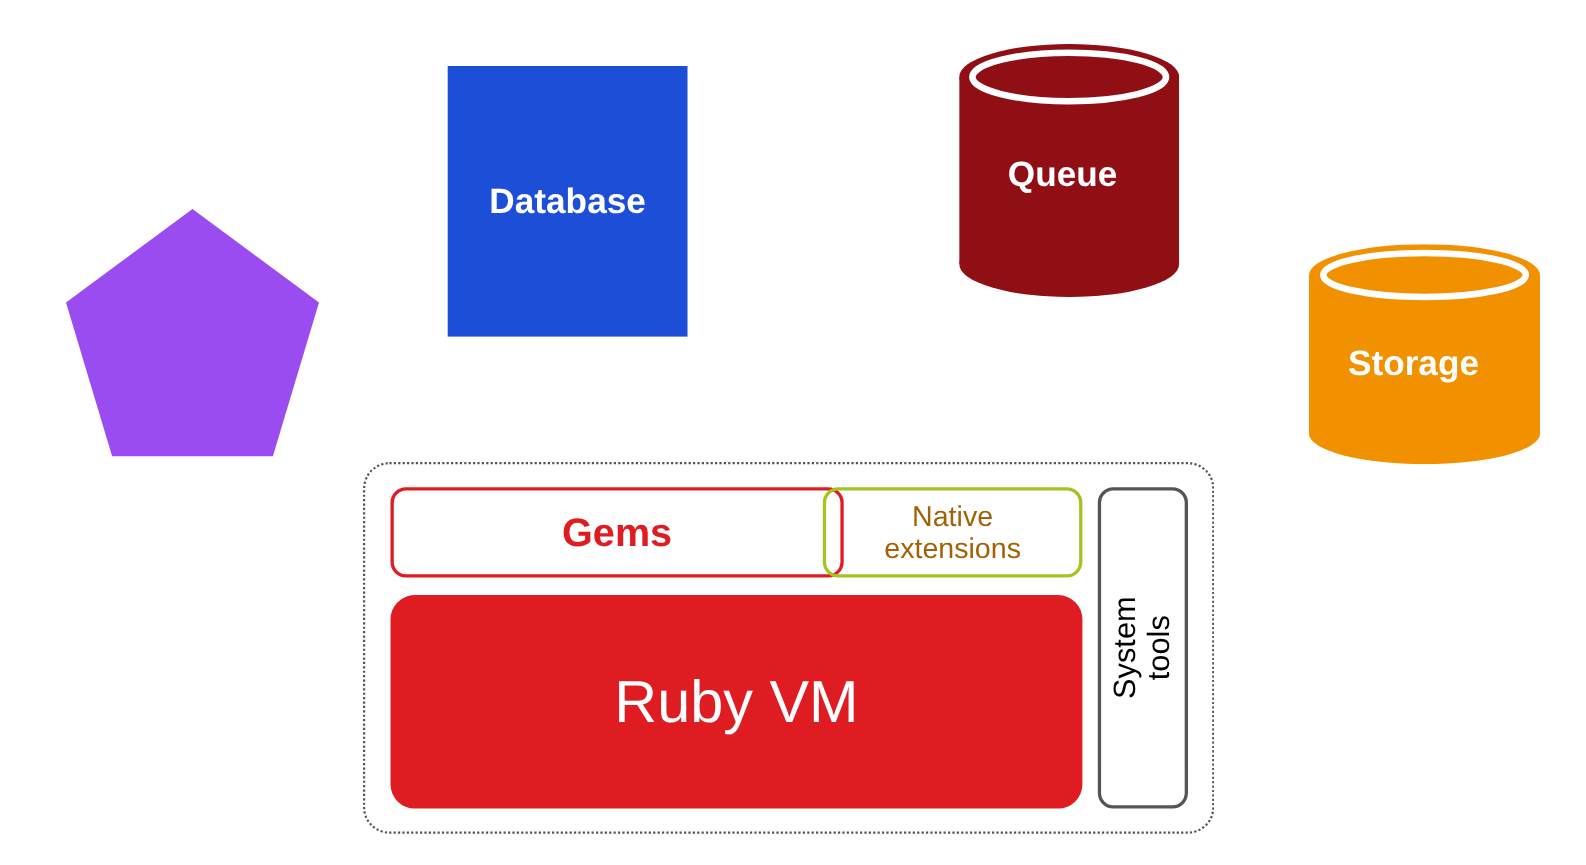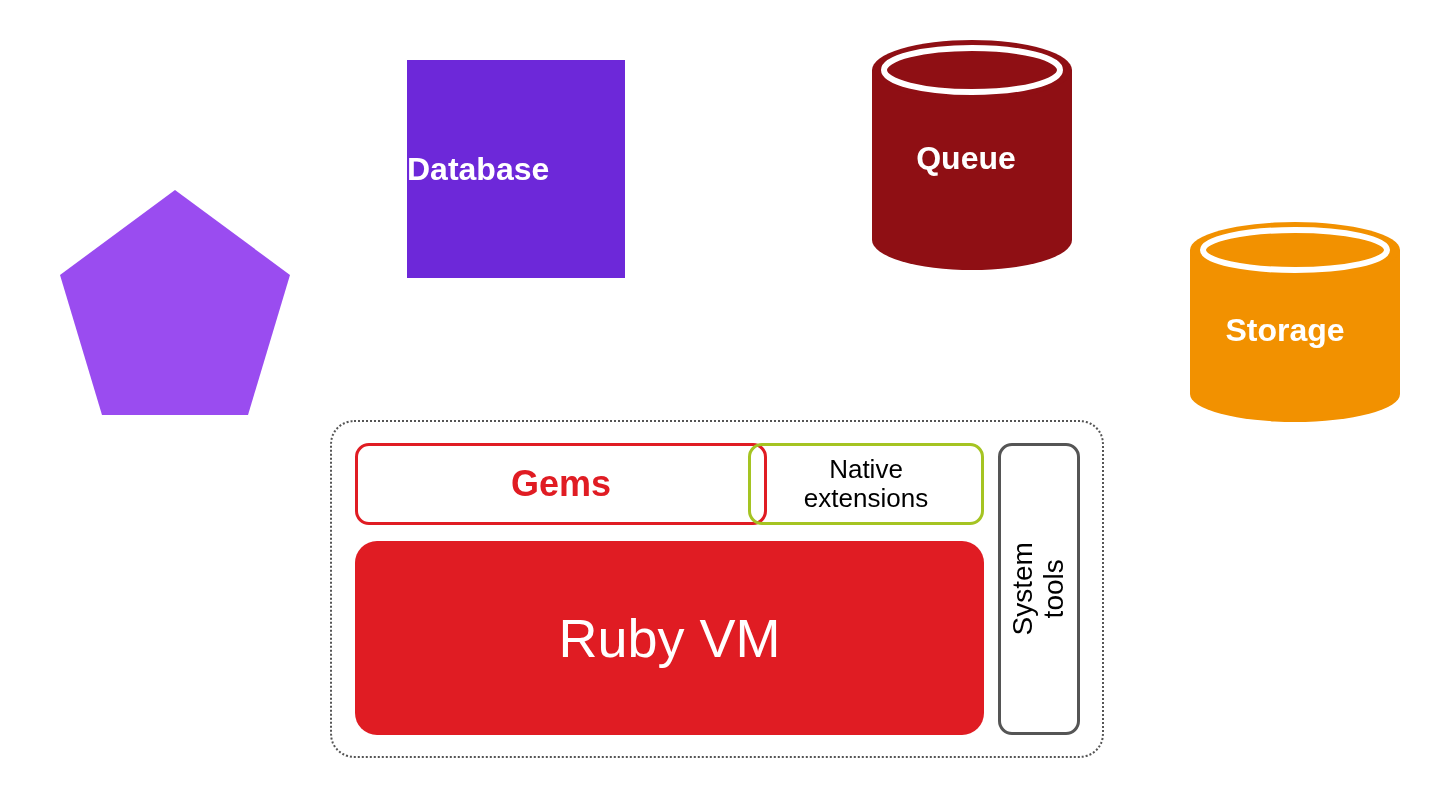--- a/index.html
+++ b/index.html
@@ -34,25 +34,25 @@
     width: 100%;
     font-size: 32px;
   }
 
   
   .database {
     position: absolute;
     left: 407px;
     top: 60px;
     width: 218px;
-    height: 218px;
-    background: #6d28d9;
+    height: 246px;
+    background: #1d4ed8;
     display: flex;
     align-items: center;
-    justify-content: flex-start;
+    justify-content: center;
   }
   .database .label { font-size: 32px; }
 
   
   .cylinder {
     position: absolute;
   }
   .cylinder svg { display:block; }
   .cylinder .label {
     position: absolute;
@@ -95,21 +95,21 @@
     left: 748px;
     top: 443px;
     width: 236px;
     height: 82px;
     border: 3px solid #a5c422;
     border-radius: 14px;
     box-sizing: border-box;
     display:flex;
     align-items:center;
     justify-content:center;
-    color:#000000;
+    color:#a16207;
     font-size: 26px;
     line-height: 1.1;
     text-align:center;
     font-weight: 400;
   }
 
   .rubyvm-box {
     position: absolute;
     left: 355px;
     top: 541px;

